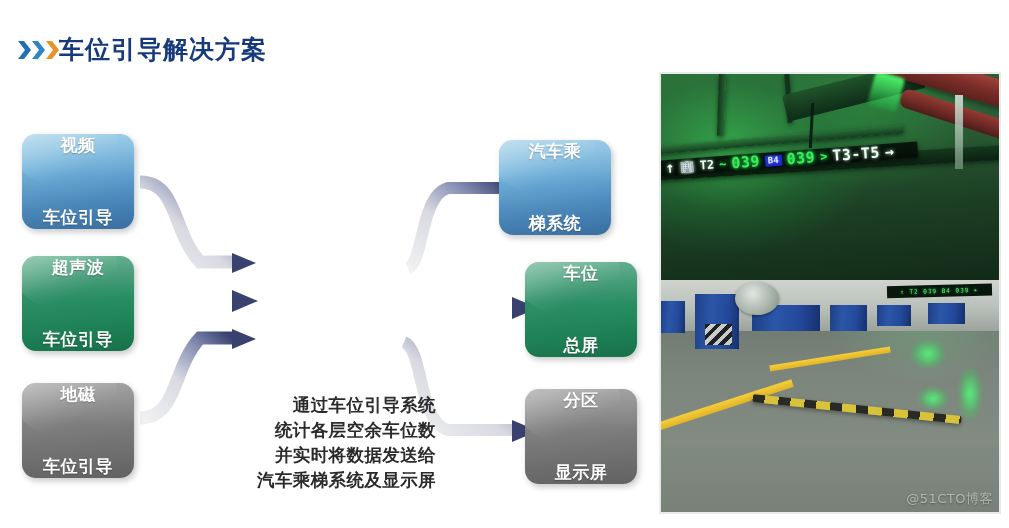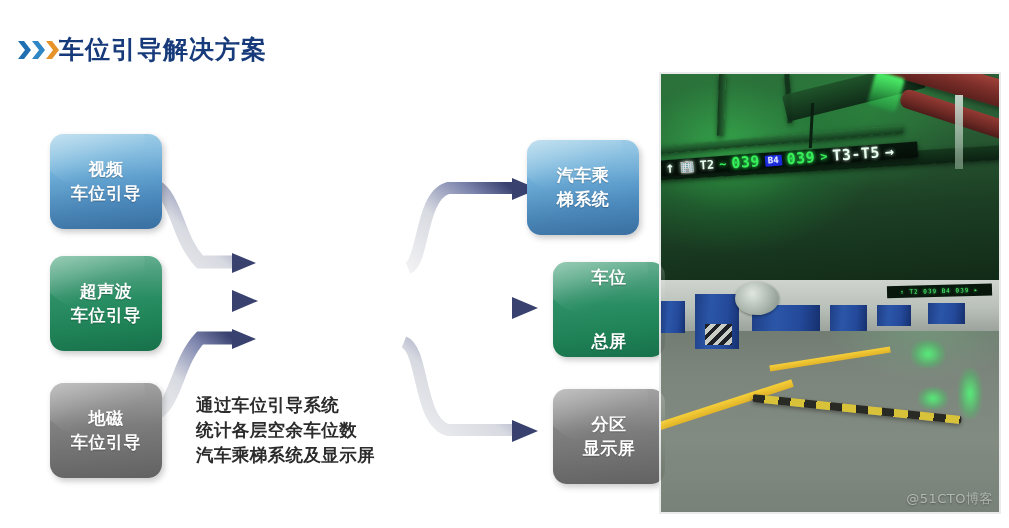--- a/index.html
+++ b/index.html
@@ -24,29 +24,28 @@
     letter-spacing: 1px;
     white-space: nowrap;
   }
 
   
   .gbox {
     position: absolute;
     width: 112px; height: 95px;
     border-radius: 14px;
     display: flex; flex-direction: column;
-    align-items: center; justify-content: center;
+    align-items: center; justify-content: space-between;
     color: #ffffff;
     font-size: 17px; font-weight: bold;
     line-height: 1.38;
     text-align: center;
     letter-spacing: 0.5px;
     box-shadow: 2px 3px 6px rgba(0,0,0,0.22);
     overflow: hidden;
-    margin-left: 28px;
   }
   .gbox .txt { position: relative; z-index: 3; text-shadow: 0 1px 1px rgba(0,0,0,0.25); }
   .gbox::before {
     
     content: ""; position: absolute;
     left: -10%; top: -38%;
     width: 95%; height: 95%;
     border-radius: 50%;
     background: linear-gradient(155deg, rgba(255,255,255,0.55), rgba(255,255,255,0.06) 62%, rgba(255,255,255,0) 75%);
     z-index: 2;
@@ -93,21 +92,21 @@
     font-size: 21px; font-weight: bold; color: #2b2b2b;
     line-height: 1.3; letter-spacing: 1px;
     text-shadow: 0 1px 0 rgba(255,255,255,0.8);
   }
 
   
   .desc {
     position: absolute;
     left: 196px; top: 393px;
     width: 240px;
-    text-align: left;
+    text-align: right;
     color: #2b2b2b;
     font-size: 17.5px; font-weight: bold;
     line-height: 1.42;
     letter-spacing: 0.4px;
   }
 
   
   .arrows { position: absolute; left: 0; top: 0; width: 1009px; height: 528px; pointer-events: none; }
 
   
@@ -354,20 +353,21 @@
   </div>
   <div class="gbox gray b-geo">
     <span class="txt">地磁</span>
     <span class="txt">车位引导</span>
   </div>
 
 
   <div class="desc">
     <div>通过车位引导系统</div>
     <div>统计各层空余车位数</div>
+    <div>并实时将数据发送给</div>
     <div>汽车乘梯系统及显示屏</div>
   </div>
 
   <div class="gbox blue b-lift">
     <span class="txt">汽车乘</span>
     <span class="txt">梯系统</span>
   </div>
   <div class="gbox green b-total">
     <span class="txt">车位</span>
     <span class="txt">总屏</span>

